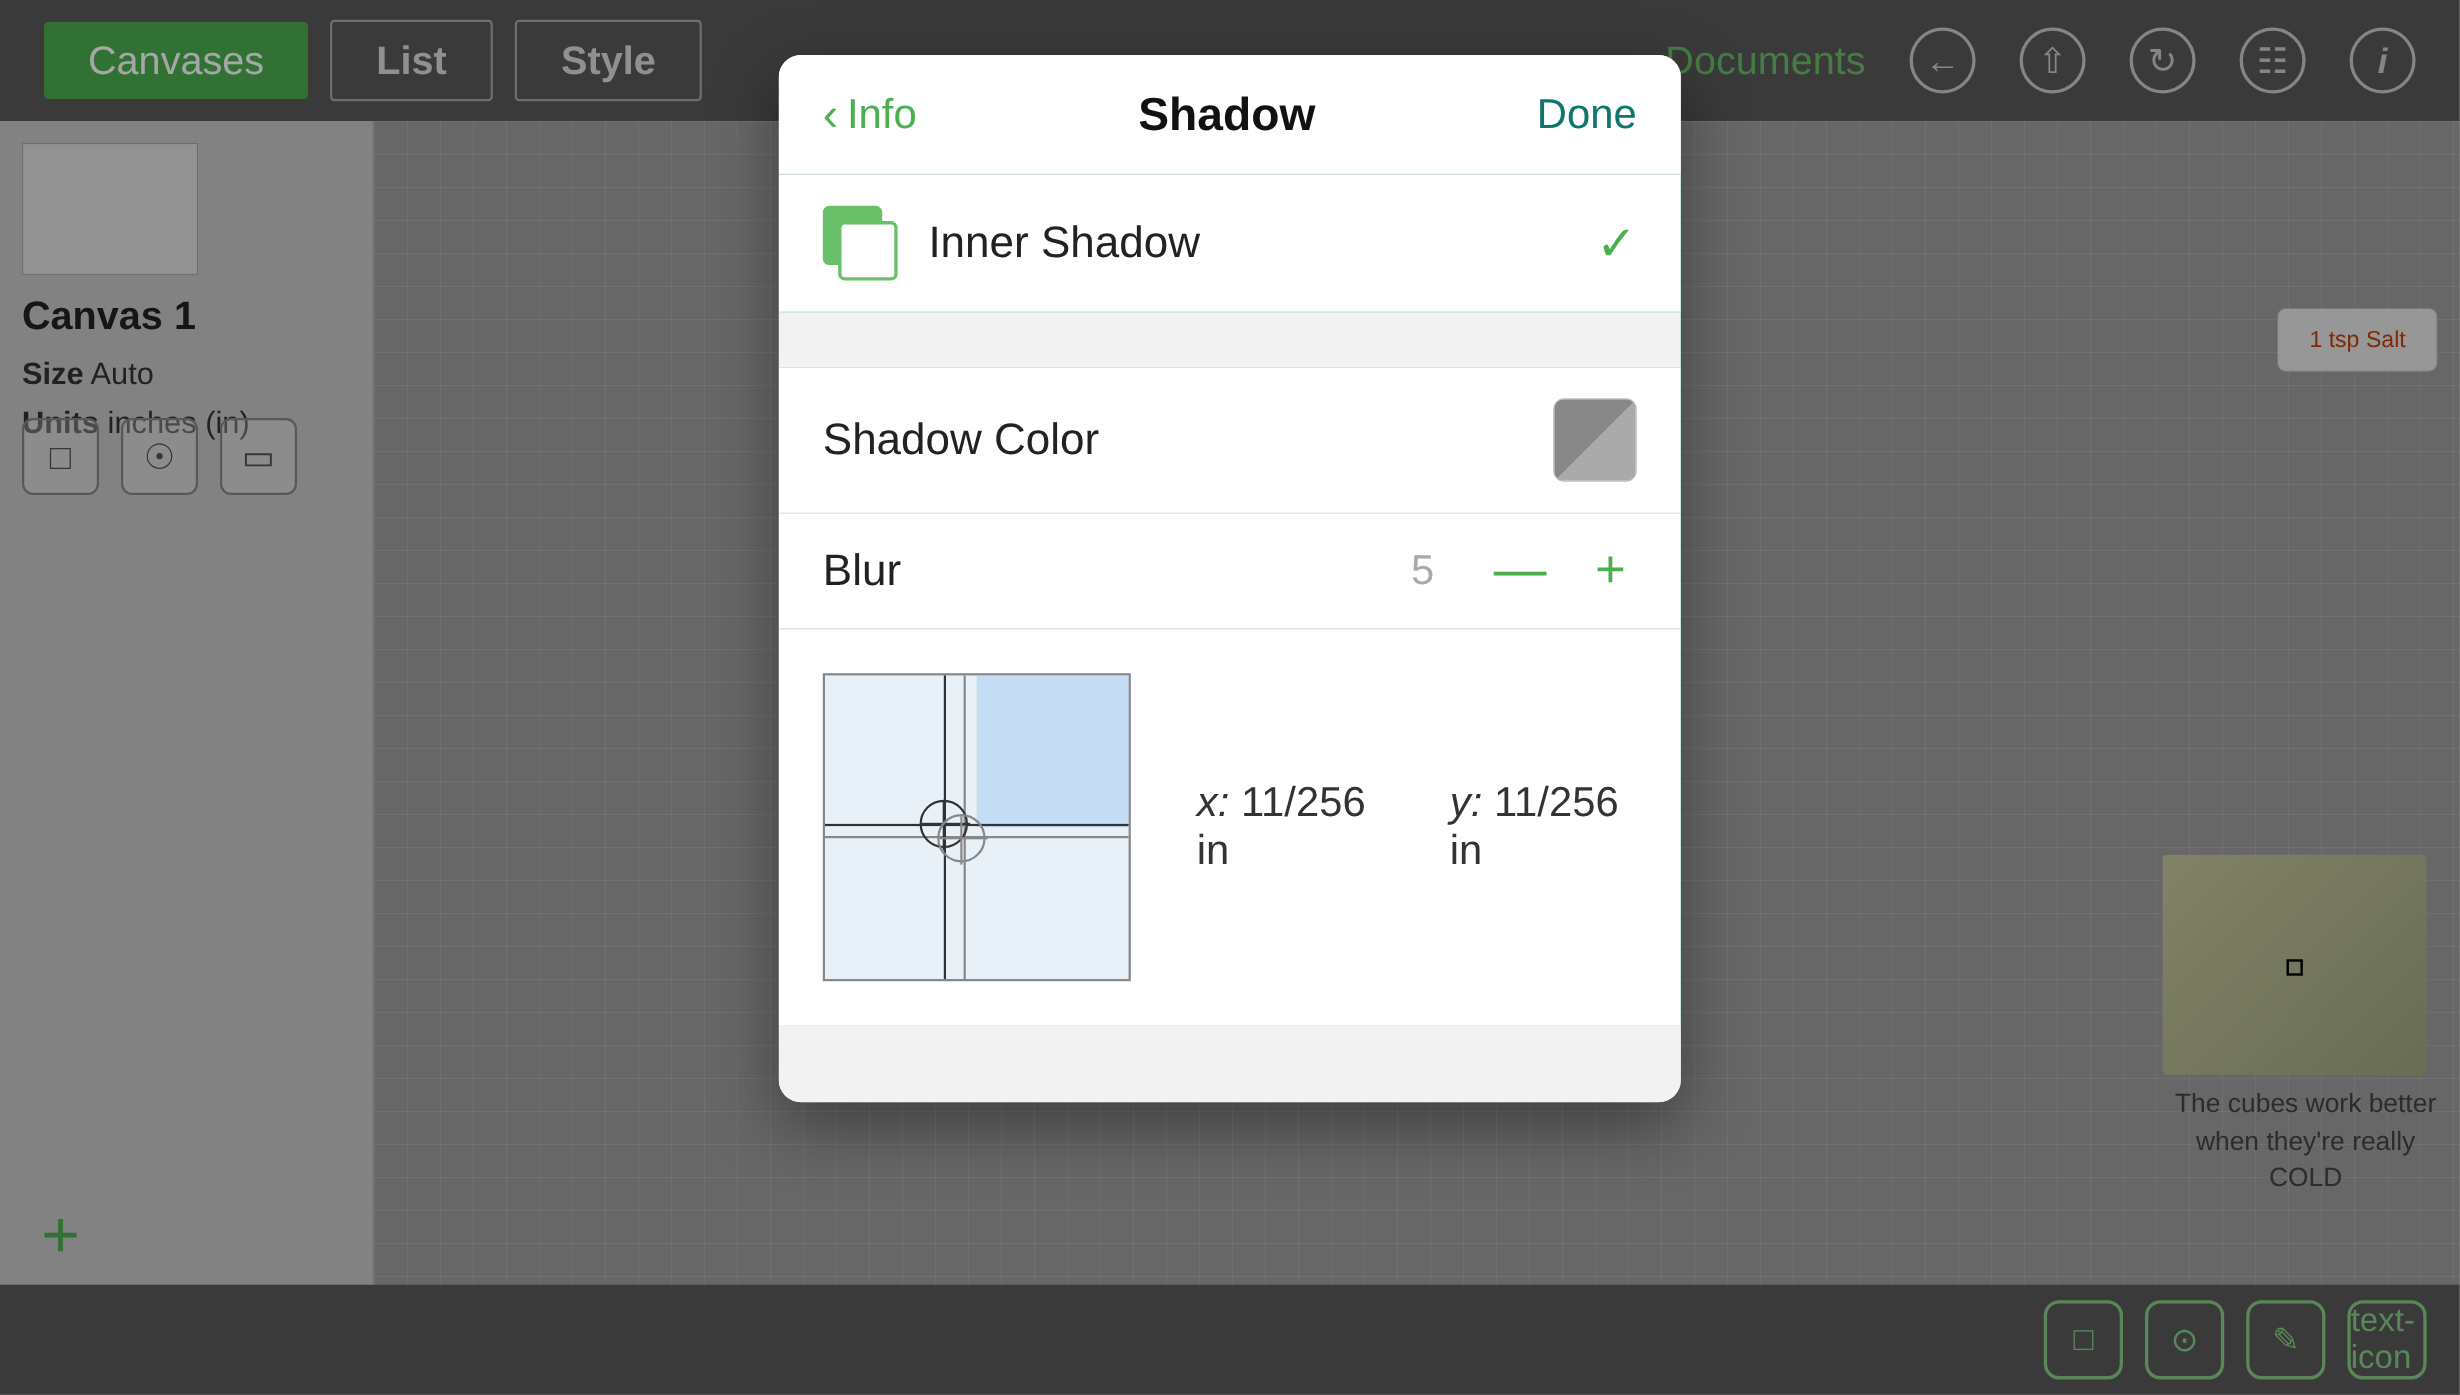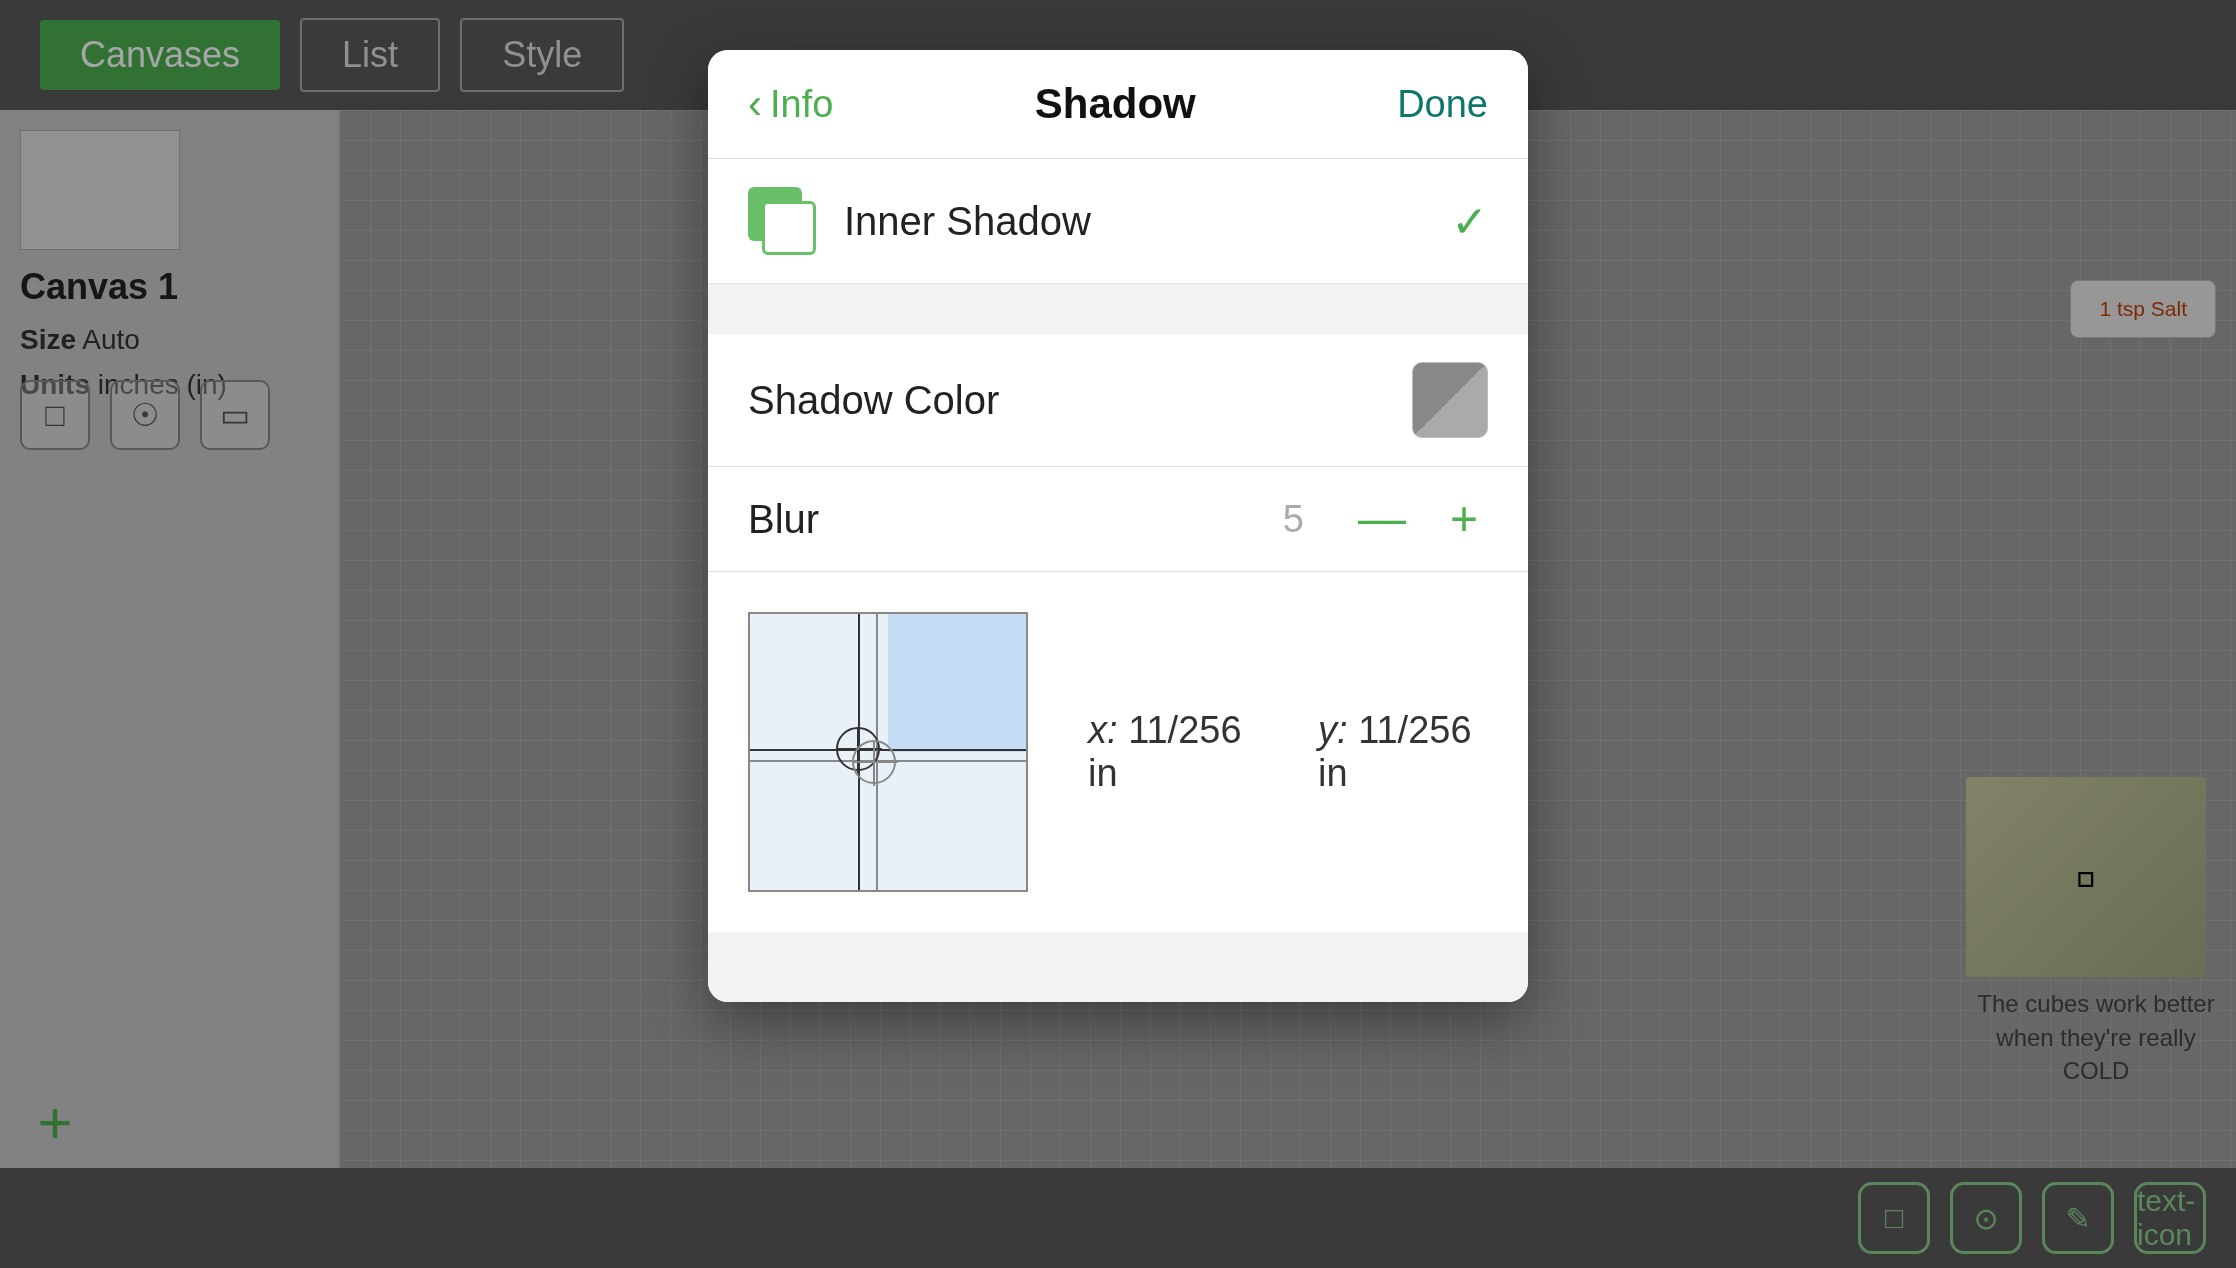--- a/index.html
+++ b/index.html
@@ -39,20 +39,21 @@
       border: none;
     }
     .tab-active {
       background: #4caf50;
       color: white;
     }
     .tab-inactive {
       background: transparent;
       color: #ddd;
       border: 2px solid #aaa;
+      font-weight: bold;
     }
 
     .top-bar-right {
       margin-left: auto;
       display: flex;
       align-items: center;
       gap: 40px;
     }
 
     .icon-btn {
@@ -485,20 +486,28 @@
 </head>
 <body>
 
 <div class="app-bg">
 
   <div class="top-bar">
     <button class="tab-btn tab-active">Canvases</button>
     <button class="tab-btn tab-inactive">List</button>
     <button class="tab-btn tab-inactive">Style</button>
 
+    <div class="top-bar-right">
+      <span style="font-size:36px; color:#6abf69; font-weight:500;">Documents</span>
+      <div class="icon-btn">←</div>
+      <div class="icon-btn">⇧</div>
+      <div class="icon-btn">↻</div>
+      <div class="icon-btn">☷</div>
+      <div class="icon-btn" style="font-style:italic; font-weight:bold;">i</div>
+    </div>
   </div>
 
   <div class="sidebar">
     <div class="canvas-thumb"></div>
     <div class="canvas-title">Canvas 1</div>
     <div class="canvas-info">
       <div>
         <strong>Size</strong> <span>Auto</span>
       </div>
       <div>

